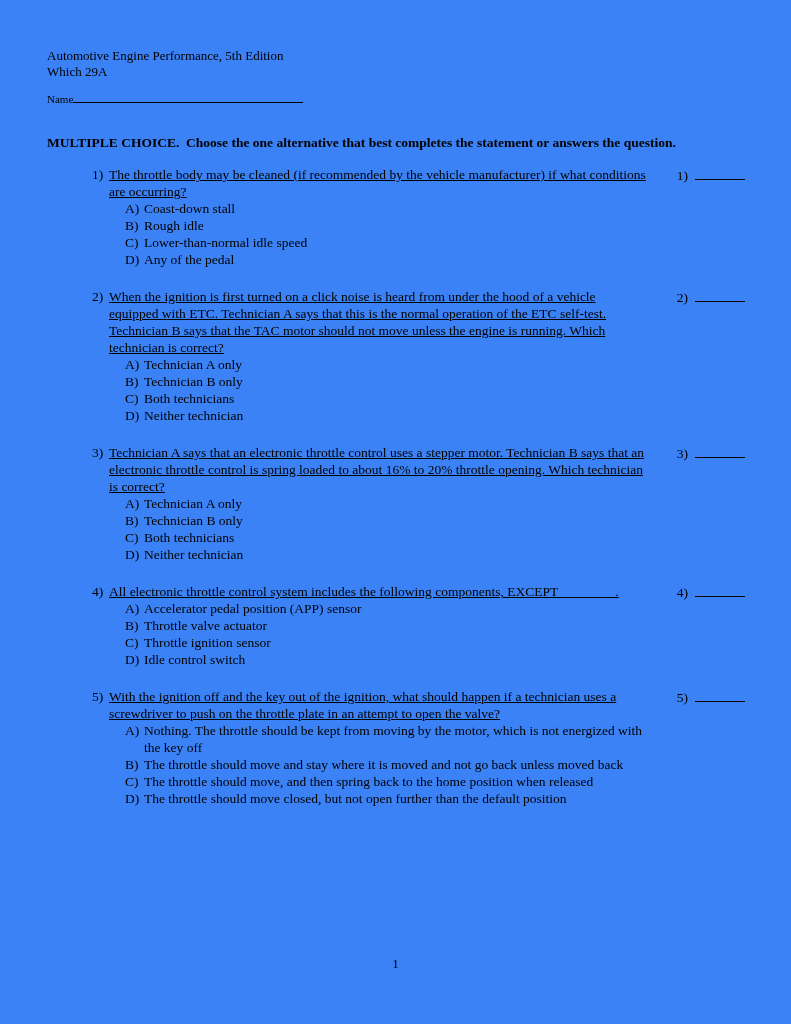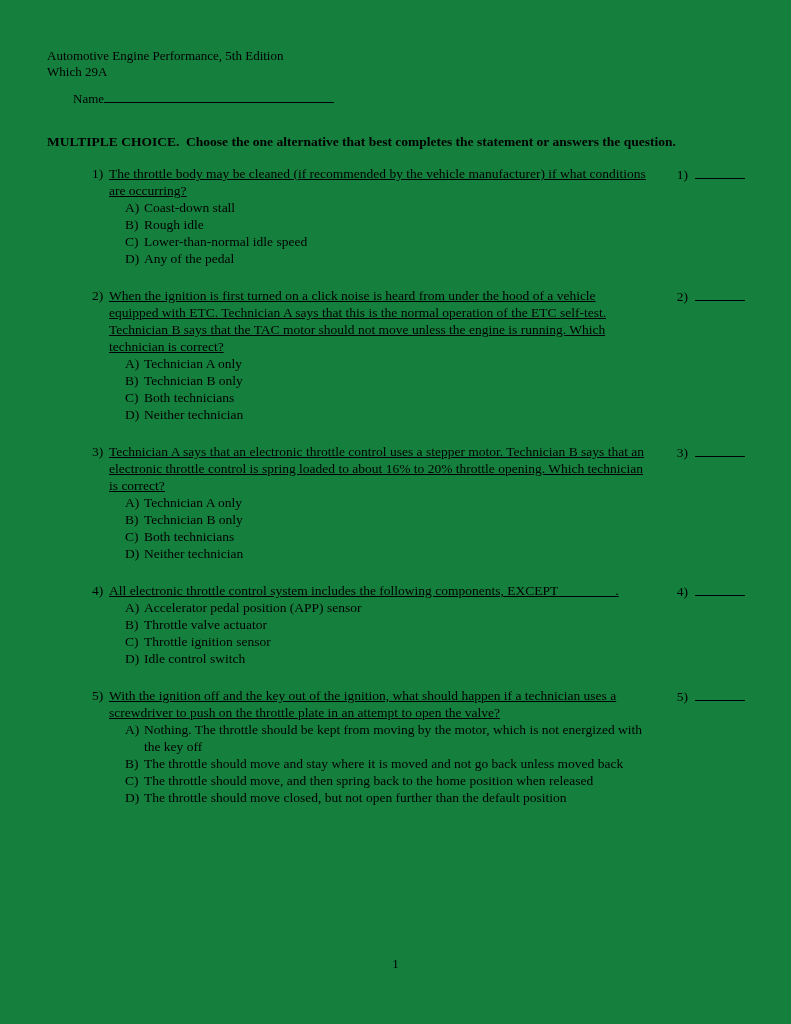--- a/index.html
+++ b/index.html
@@ -7,35 +7,34 @@
   body {
     font-family: "Liberation Serif", "DejaVu Serif", serif;
     color: #000000;
     -webkit-font-smoothing: antialiased;
   }
   .page {
     position: relative;
     width: 791px;
     height: 1024px;
     margin: 0 auto;
-    background: #15803d;
+    background: #3b82f6;
     padding: 48px 46px 0 47px;
     overflow: hidden;
   }
   .doc-header {
     font-size: 13px;
     line-height: 16px;
     margin-bottom: 10px;
   }
   .name-row {
-    font-size: 13px;
+    font-size: 11px;
     line-height: 17px;
     margin-bottom: 26px;
     white-space: nowrap;
-    margin-left: 26px;
   }
   .name-blank {
     display: inline-block;
     width: 230px;
     height: 13px;
     border-bottom: 1px solid #000;
     vertical-align: baseline;
   }
   .instructions {
     font-weight: bold;

